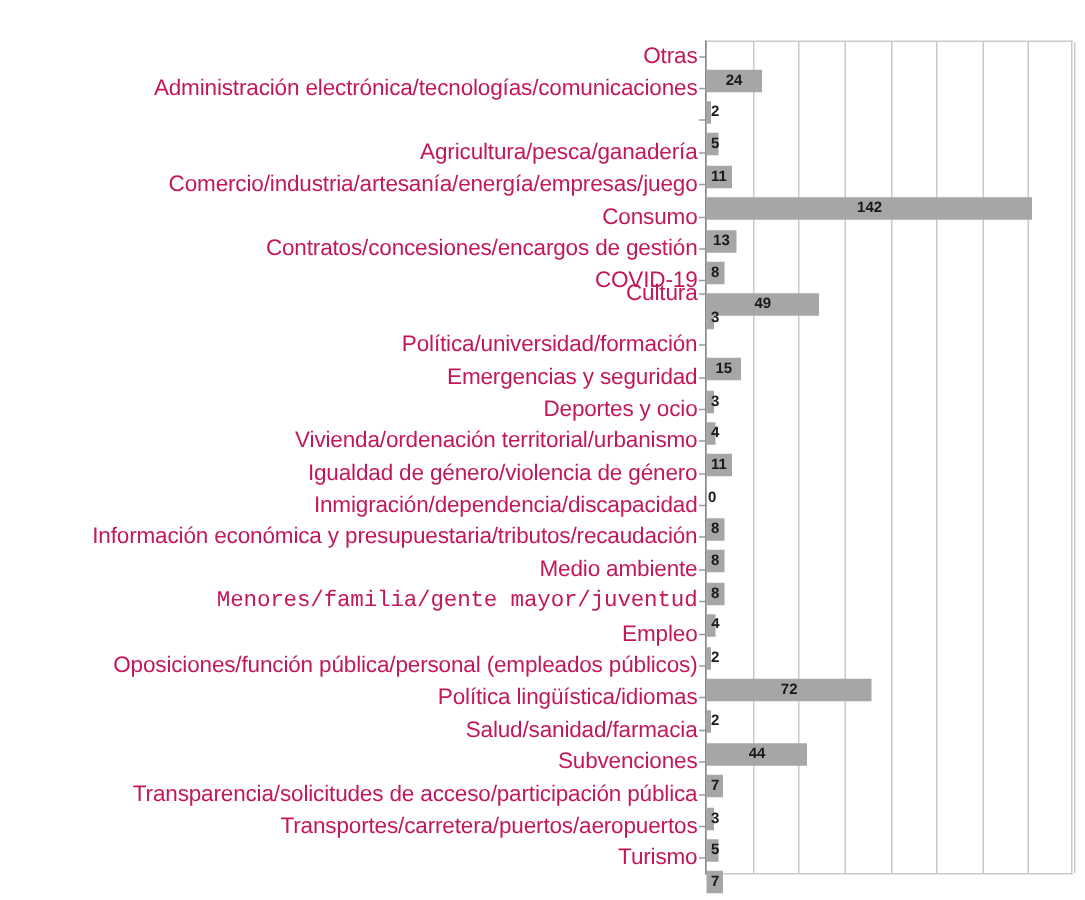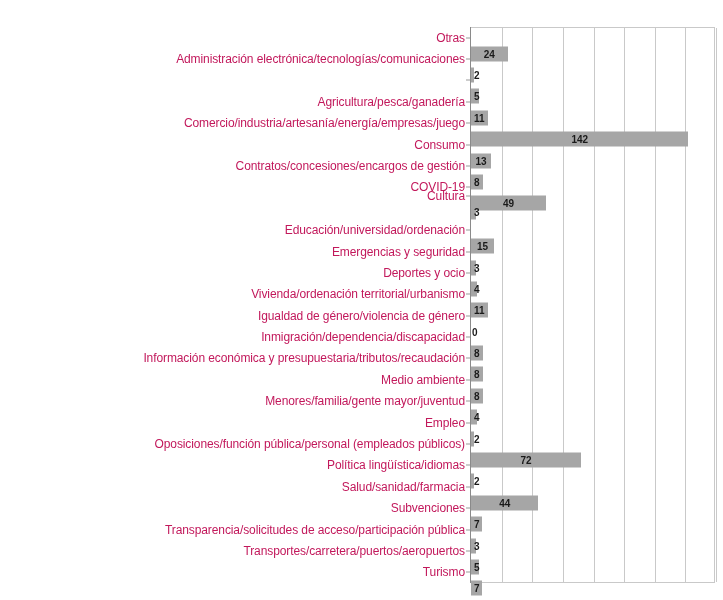--- a/index.html
+++ b/index.html
@@ -61,21 +61,21 @@
     align-items: center;
   }
   .row-label {
     position: absolute;
     right: 258px;
     top: 50%;
     transform: translateY(-50%);
     text-align: right;
     white-space: nowrap;
     color: #c2185b;
-    font-size: 12px;
+    font-size: 15px;
     line-height: 12px;
     letter-spacing: -0.1px;
   }
   .tick {
     position: absolute;
     left: 466px;
     top: 50%;
     width: 4px;
     height: 1px;
     background: #9a9a9a;
@@ -208,21 +208,21 @@
       <div class="row" style="top: 158px; height: 21.3846px;">
         <div class="row-label">Cultura</div>
         <div class="tick"></div>
         <div class="bar-wrap">
           <div class="bar" style="width: 4.59375px; overflow: visible; justify-content: flex-start;">
             <span class="bar-value">3</span>
           </div>
         </div>
       </div>
       <div class="row" style="top: 192.462px; height: 21.3846px;">
-        <div class="row-label">Educación/universidad/ordenación</div>
+        <div class="row-label">Política/universidad/formación</div>
         <div class="tick"></div>
         <div class="bar-wrap">
           <div class="bar" style="width: 22.9688px;">
             <span class="bar-value">15</span>
           </div>
         </div>
       </div>
       <div class="row" style="top: 213.846px; height: 21.3846px;">
         <div class="row-label">Emergencias y seguridad</div>
         <div class="tick"></div>
@@ -279,21 +279,21 @@
       </div>
       <div class="row" style="top: 342.154px; height: 21.3846px;">
         <div class="row-label">Medio ambiente</div>
         <div class="tick"></div>
         <div class="bar-wrap">
           <div class="bar" style="width: 12.25px; overflow: visible; justify-content: flex-start;">
             <span class="bar-value">8</span>
           </div>
         </div>
       </div>
-      <div class="row" style="top: 363.538px; height: 21.3846px;">
+      <div class="row" style="top: 363.538px; height: 21.3846px; font-family: Liberation Mono, monospace;">
         <div class="row-label">Menores/familia/gente mayor/juventud</div>
         <div class="tick"></div>
         <div class="bar-wrap">
           <div class="bar" style="width: 6.125px; overflow: visible; justify-content: flex-start;">
             <span class="bar-value">4</span>
           </div>
         </div>
       </div>
       <div class="row" style="top: 384.923px; height: 21.3846px;">
         <div class="row-label">Empleo</div>

